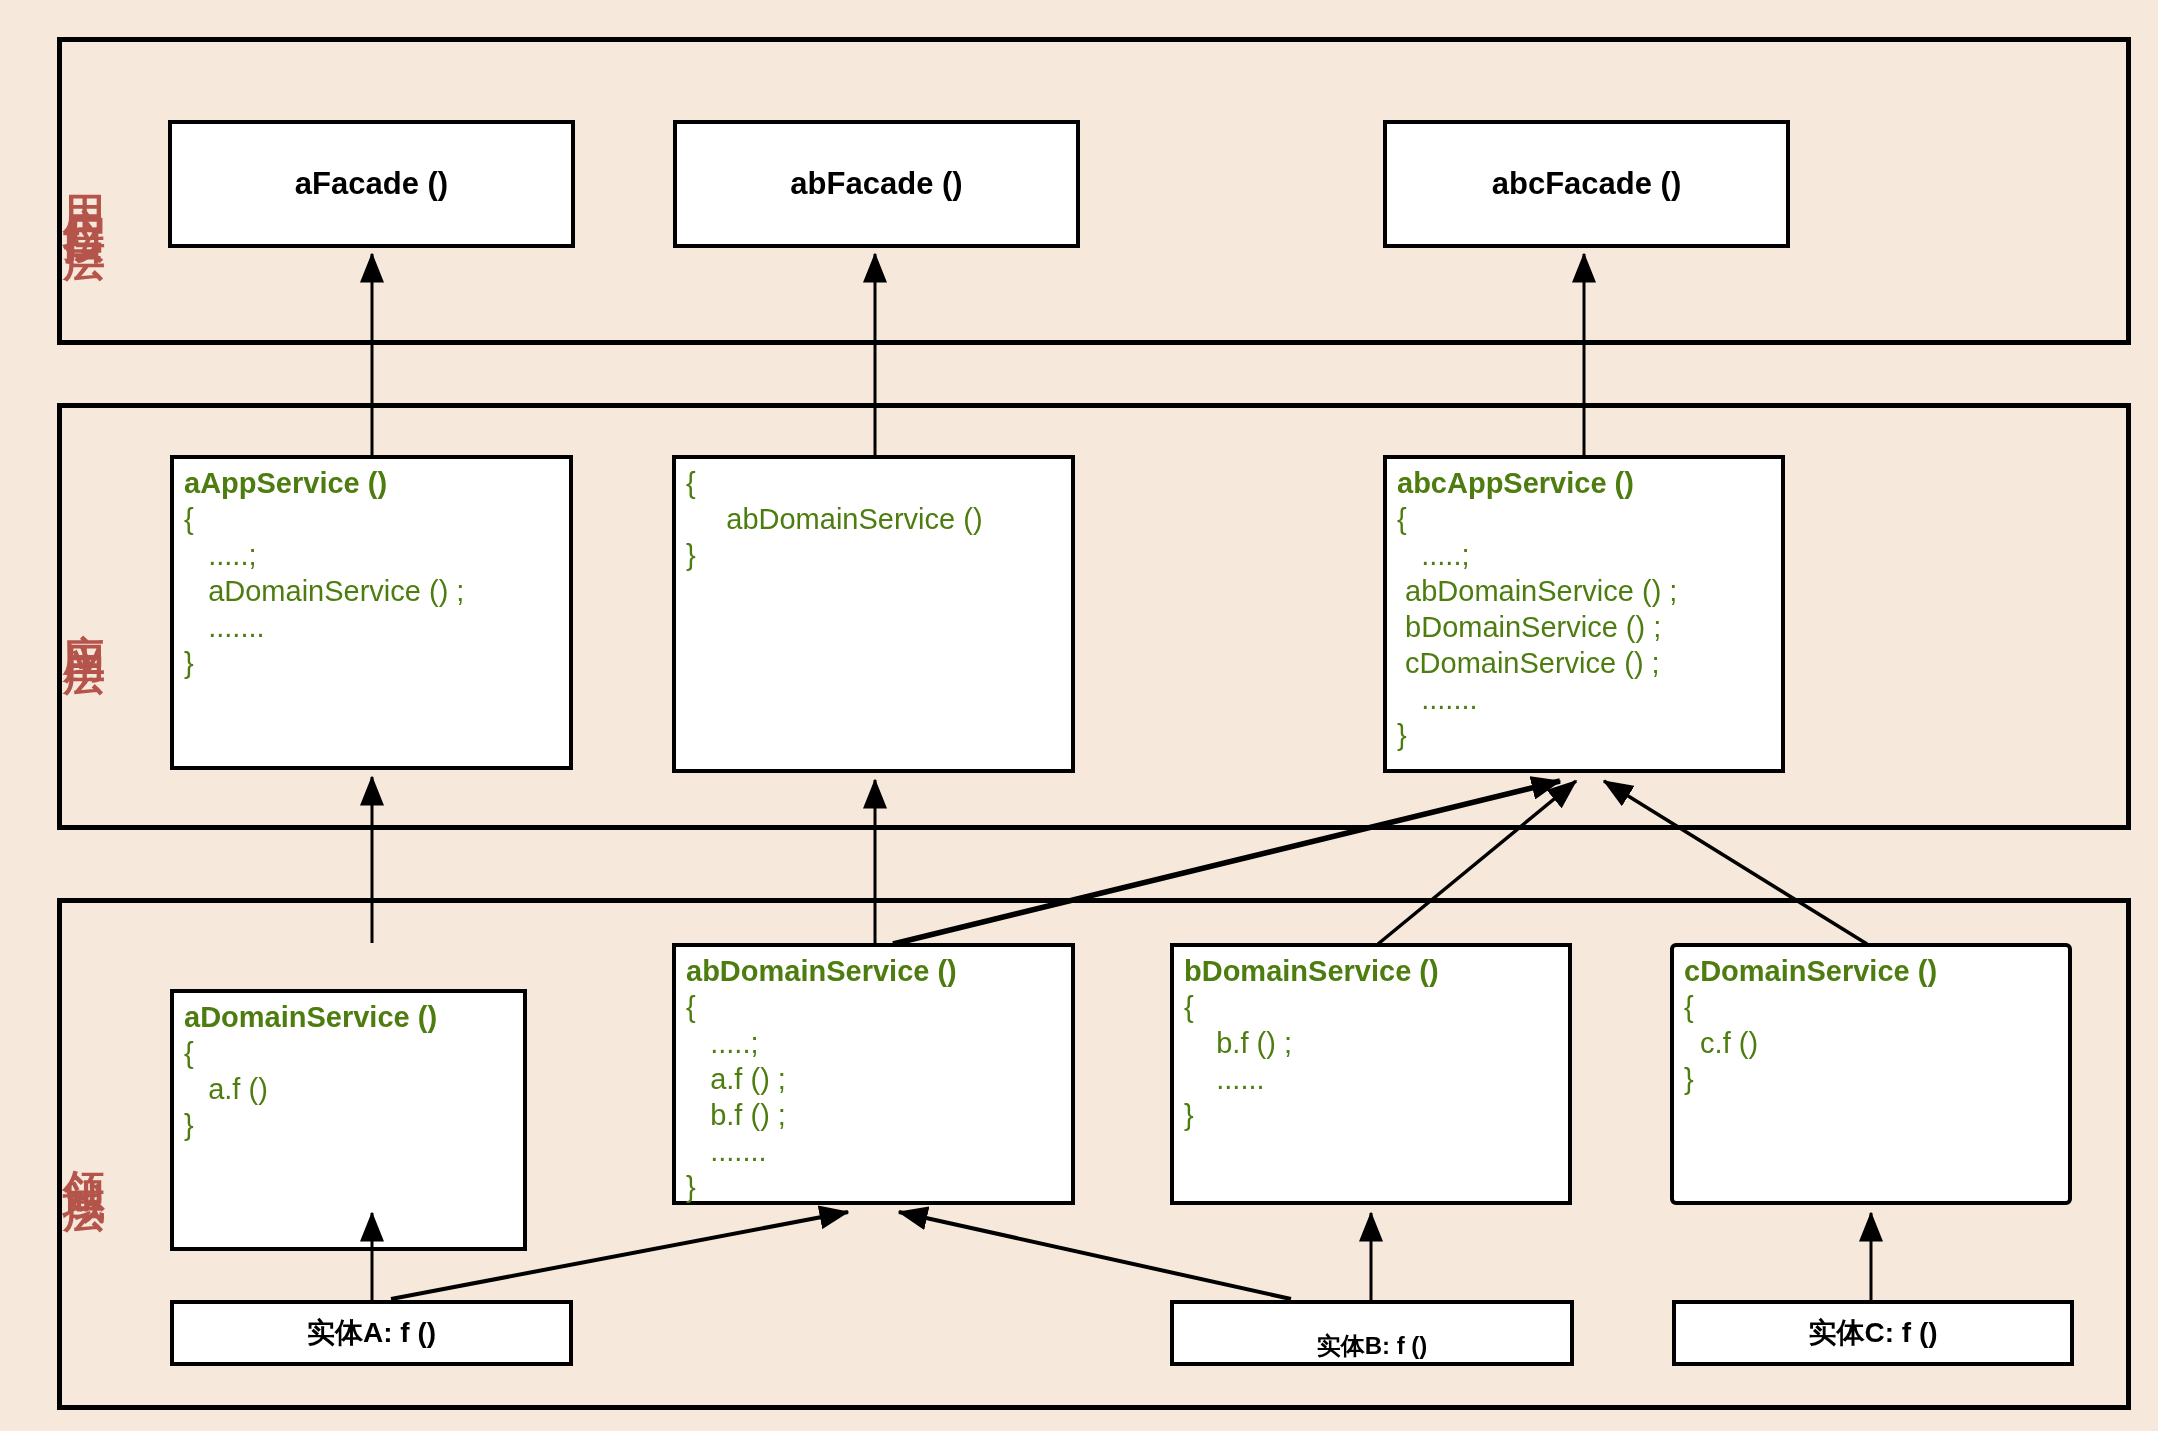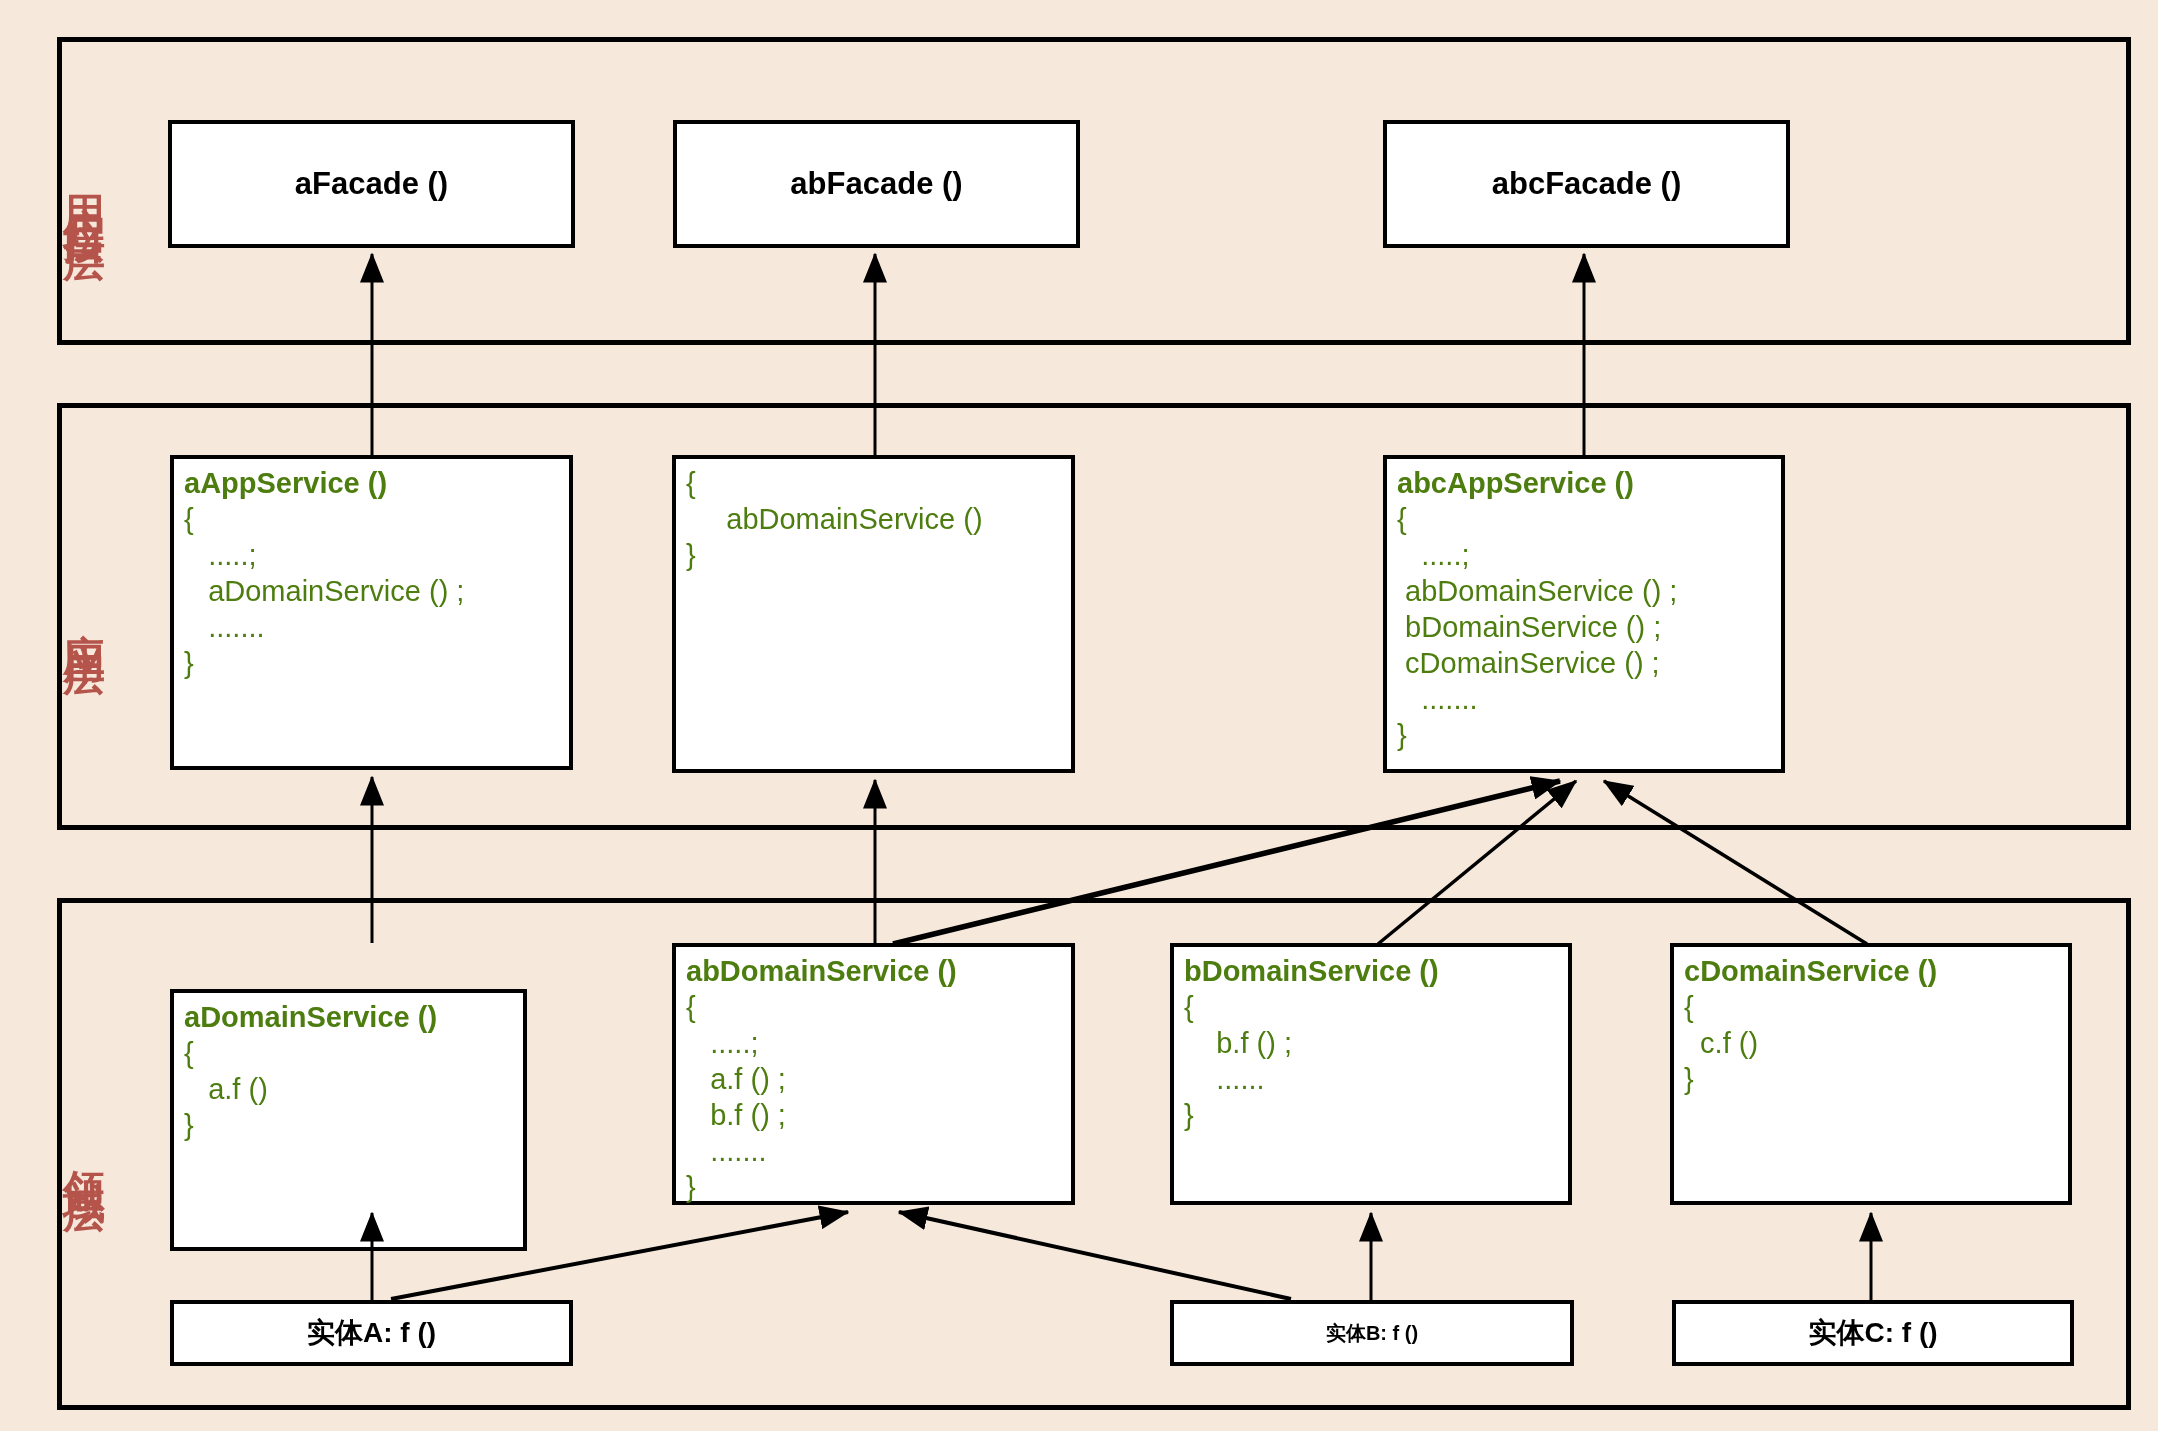--- a/index.html
+++ b/index.html
@@ -135,31 +135,31 @@
   </div>
 
   <div class="box code-box" style="left:1170px; top:943px; width:402px; height:262px;">
     <div class="code-title">bDomainService ()</div>
     <div class="code-line">{</div>
     <div class="code-line">    b.f () ;</div>
     <div class="code-line">    ......</div>
     <div class="code-line">}</div>
   </div>
 
-  <div class="box code-box" style="left:1670px; top:943px; width:402px; height:262px;">
+  <div class="box code-box" style="left:1670px; top:943px; width:402px; height:262px;border-radius:6px;">
     <div class="code-title">cDomainService ()</div>
     <div class="code-line">{</div>
     <div class="code-line">  c.f ()</div>
     <div class="code-line">}</div>
   </div>
 
   <div class="box center-box" style="left:170px; top:1300px; width:403px; height:66px; font-size:28px;">
     <span>实体A: f ()</span>
   </div>
-  <div class="box center-box" style="left:1170px; top:1300px; width:404px; height:66px; font-size:20px;">
+  <div class="box center-box" style="left:1170px; top:1300px; width:404px; height:66px; font-size:24px;align-items:flex-end;">
     <span>实体B: f ()</span>
   </div>
   <div class="box center-box" style="left:1672px; top:1300px; width:402px; height:66px; font-size:28px;">
     <span>实体C: f ()</span>
   </div>
 
   <svg id="arrows" viewBox="0 0 2158 1431">
     <defs>
       <marker id="ah" viewBox="0 0 10 8" refX="9.5" refY="4" markerWidth="30" markerHeight="24" markerUnits="userSpaceOnUse" orient="auto">
         <path d="M0,0 L10,4 L0,8 Z" fill="#000"></path>

